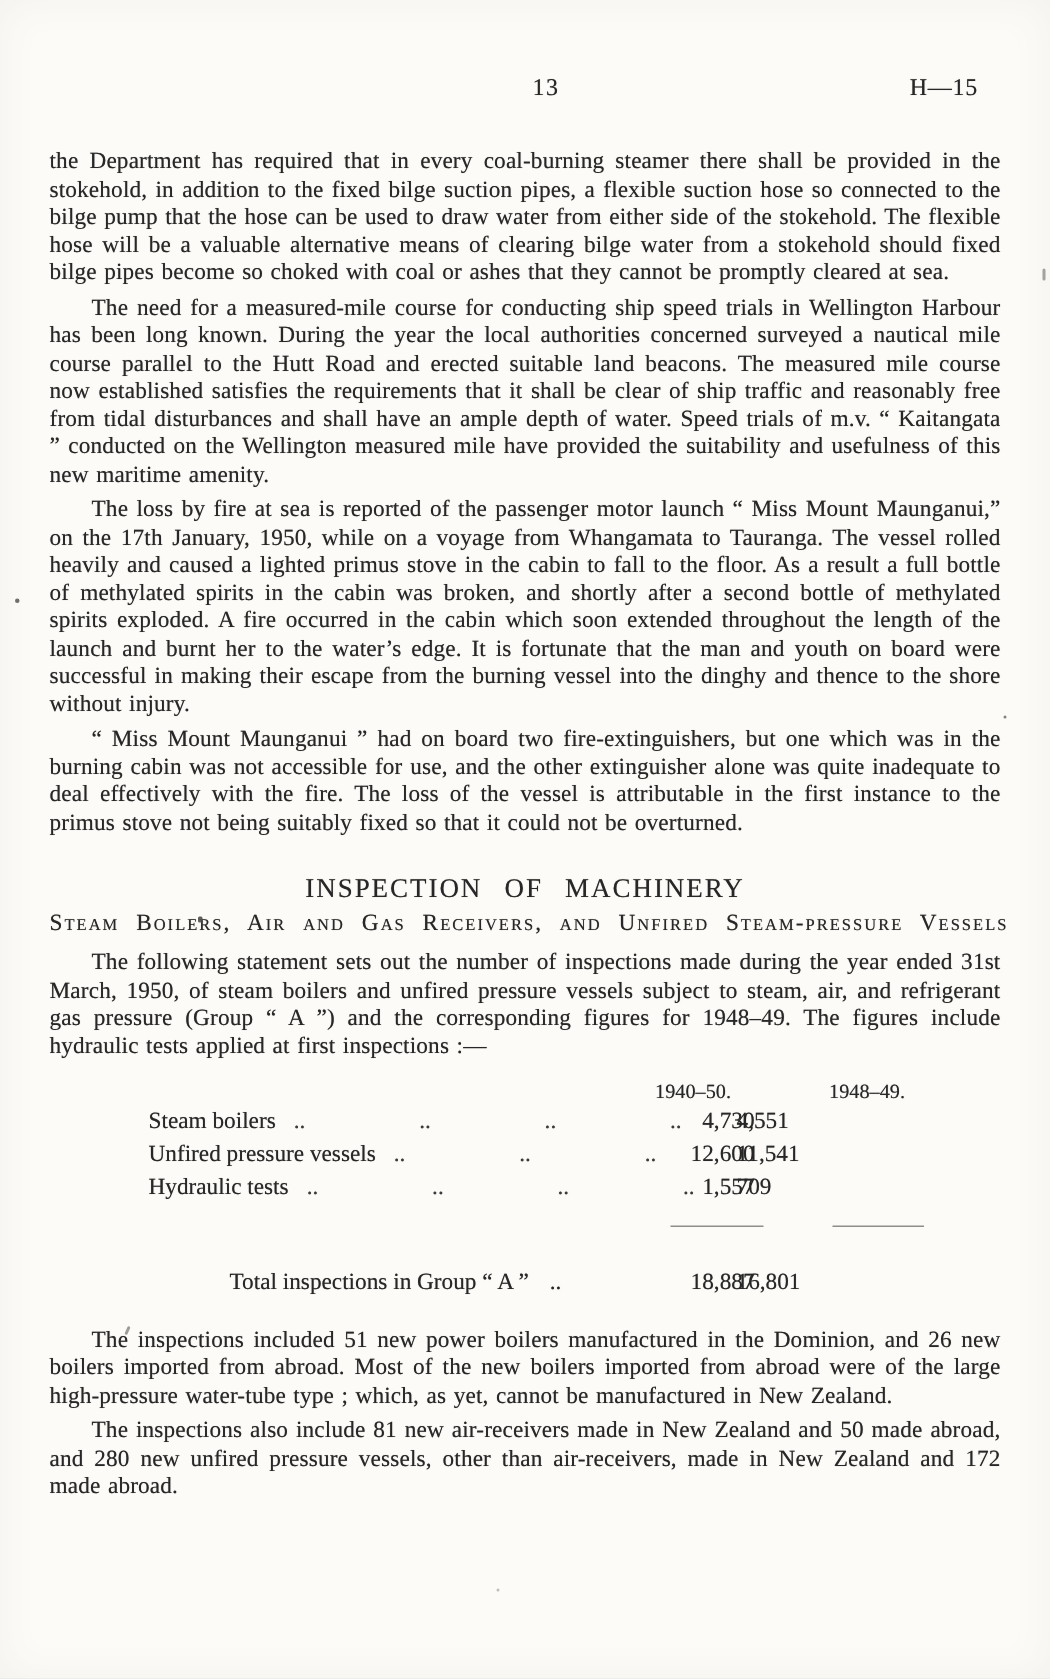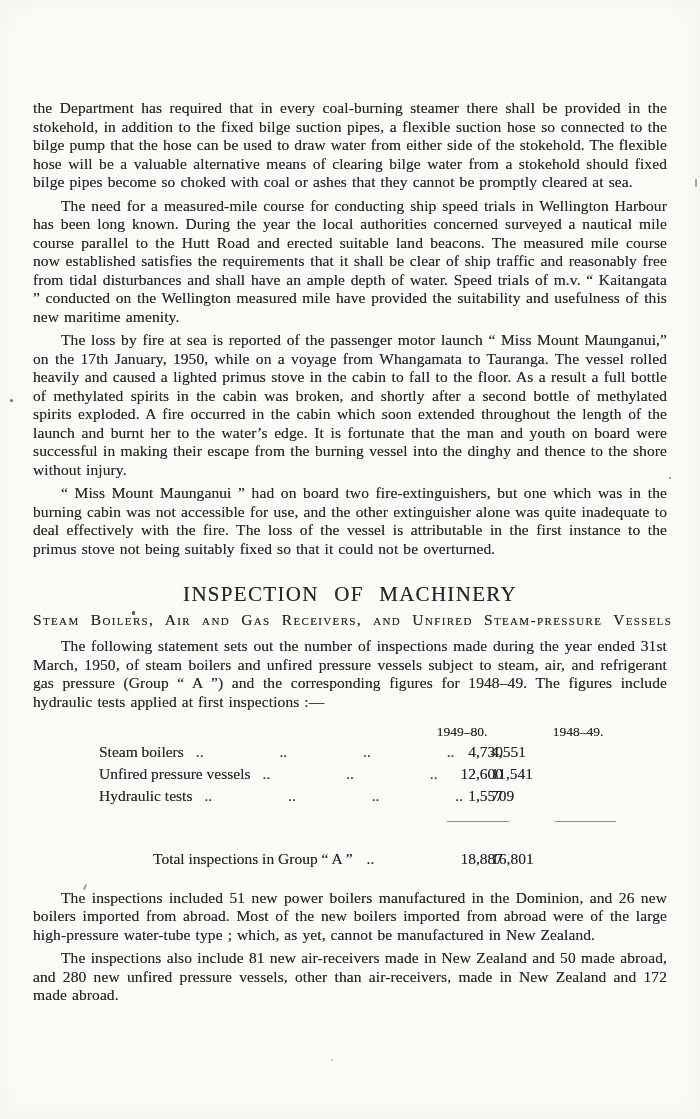--- a/index.html
+++ b/index.html
@@ -29,21 +29,21 @@
     line-height: 18.5px;
     text-align: justify;
     text-indent: 28px;
     letter-spacing: 0.1px;
     word-spacing: 1px;
   }
   p.first { margin-top: 99px; text-indent: 0; font-family: Liberation Serif, serif; }
 
   h2.sec-title {
     margin: 24px 0 4px 0;
-    font-size: 21px;
+    font-size: 18px;
     font-weight: normal;
     text-align: center;
     letter-spacing: 1.3px;
     word-spacing: 9px;
   }
   h3.sec-sub {
     margin: 0 12px 8px 0;
     font-size: 15.5px;
     font-weight: normal;
     font-variant: small-caps;
@@ -77,36 +77,40 @@
   .a-dot-shore  { left: 669px; top: 477px; width: 2px; height: 2px; opacity: .7; }
   .a-tick-right { left: 695px; top: 179px; width: 2px; height: 8px; opacity: .5; border-radius: 1px; }
   .a-grave      { left: 84px;  top: 884px; width: 2px; height: 6px; opacity: .55; transform: rotate(24deg); border-radius: 1px; }
   .a-dot-bottom { left: 331px; top: 1059px; width: 2px; height: 2px; opacity: .35; }
 </style>
 </head>
 <body>
 
 <div class="page">
 
+  <div class="runhead ink">
+    <span class="pagenum">13</span>
+    <span class="docref">H—15</span>
+  </div>
 
   <div class="content ink">
 
     <p class="para first">the Department has required that in every coal-burning steamer there shall be provided in the stokehold, in addition to the fixed bilge suction pipes, a flexible suction hose so connected to the bilge pump that the hose can be used to draw water from either side of the stokehold.  The flexible hose will be a valuable alternative means of clearing bilge water from a stokehold should fixed bilge pipes become so choked with coal or ashes that they cannot be promptly cleared at sea.</p>
     <p class="para">The need for a measured-mile course for conducting ship speed trials in Wellington Harbour has been long known.  During the year the local authorities concerned surveyed a nautical mile course parallel to the Hutt Road and erected suitable land beacons.  The measured mile course now established satisfies the requirements that it shall be clear of ship traffic and reasonably free from tidal disturbances and shall have an ample depth of water.  Speed trials of m.v. “ Kaitangata ” conducted on the Wellington measured mile have provided the suitability and usefulness of this new maritime amenity.</p>
     <p class="para">The loss by fire at sea is reported of the passenger motor launch “ Miss Mount Maunganui,” on the 17th January, 1950, while on a voyage from Whangamata to Tauranga.  The vessel rolled heavily and caused a lighted primus stove in the cabin to fall to the floor.  As a result a full bottle of methylated spirits in the cabin was broken, and shortly after a second bottle of methylated spirits exploded.  A fire occurred in the cabin which soon extended throughout the length of the launch and burnt her to the water’s edge.  It is fortunate that the man and youth on board were successful in making their escape from the burning vessel into the dinghy and thence to the shore without injury.</p>
     <p class="para">“ Miss Mount Maunganui ” had on board two fire-extinguishers, but one which was in the burning cabin was not accessible for use, and the other extinguisher alone was quite inadequate to deal effectively with the fire.  The loss of the vessel is attributable in the first instance to the primus stove not being suitably fixed so that it could not be overturned.</p>
 
     <h2 class="sec-title">INSPECTION OF MACHINERY</h2>
     <h3 class="sec-sub">Steam Boilers, Air and Gas Receivers, and Unfired Steam-pressure Vessels</h3>
 
     <p class="para">The following statement sets out the number of inspections made during the year ended 31st March, 1950, of steam boilers and unfired pressure vessels subject to steam, air, and refrigerant gas pressure (Group “ A ”) and the corresponding figures for 1948–49.  The figures include hydraulic tests applied at first inspections :—</p>
 
     <div class="insp-table">
       <div class="t-headrow">
-        <span class="t-h1">1949–80.</span>
+        <span class="t-h1">1940–50.</span>
         <span class="t-h2">1948–49.</span>
       </div>
 
       <div id="t-body">
           <div class="t-row">
             <span class="t-labelwrap"><span class="t-label">Steam boilers</span><span class="t-leader">.. .. .. ..</span></span>
             <span class="t-v1">4,730</span>
             <span class="t-v2">4,551</span>
           </div>
           <div class="t-row">

